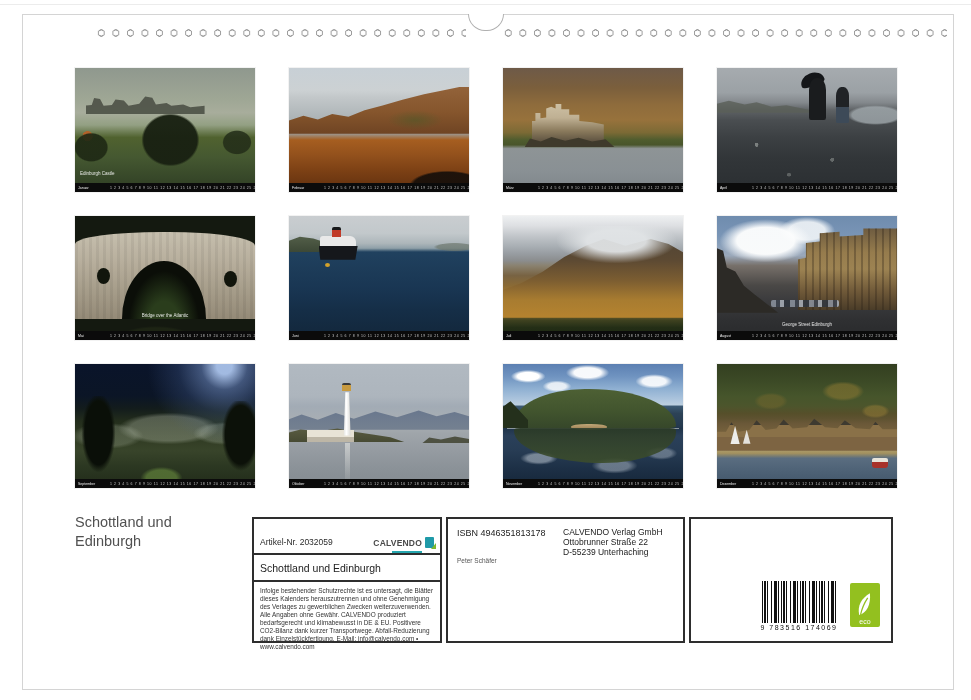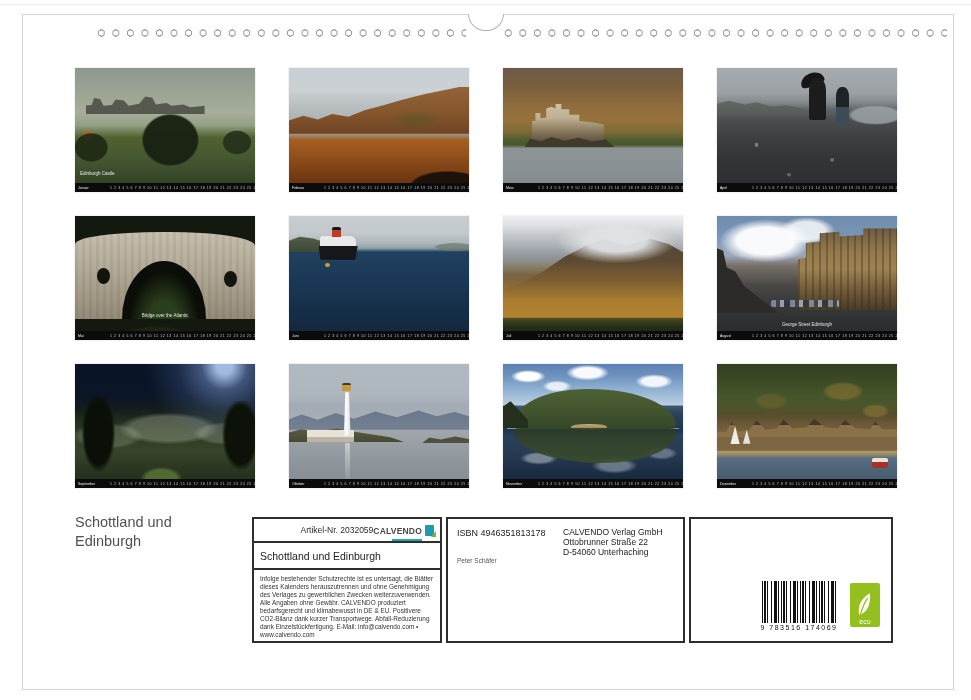--- a/index.html
+++ b/index.html
@@ -170,21 +170,21 @@
   .a-sail12a{left:7%;top:50%;width:11px;height:18px;background:#ededea;clip-path:polygon(8% 100%,50% 0,92% 100%);}
   .a-sail12b{left:14%;top:53%;width:9px;height:14px;background:#e4e2dc;clip-path:polygon(8% 100%,50% 0,92% 100%);}
   .a-boat12{right:5%;top:76%;width:16px;height:10px;background:linear-gradient(180deg,#e8e4da 0 40%,#a8322a 40% 100%);border-radius:2px 2px 3px 3px;}
 
   
   .title{position:absolute;left:75px;top:513px;width:150px;font-size:14.5px;line-height:1.3;color:#515151;}
   .ibox{position:absolute;top:517px;height:126px;border:2px solid #2e2e2e;background:#fff;box-sizing:border-box;}
   .box1{left:252px;width:190px;}
   .box2{left:446px;width:239px;}
   .box3{left:689px;width:204px;}
-  .box1-row1{height:22px;border-bottom:2px solid #2e2e2e;display:flex;align-items:center;justify-content:flex-end;padding:0 6px;}
+  .box1-row1{height:22px;border-bottom:2px solid #2e2e2e;display:flex;align-items:center;justify-content:space-between;padding:0 6px;margin-top:12px;}
   .artno{font-size:8.5px;color:#2b2b2b;}
   .callogo{display:flex;align-items:center;gap:3px;}
   .calword{font-size:8.5px;font-weight:bold;color:#4a4a4a;letter-spacing:.2px;line-height:1.1;text-align:right;}
   .caltag{height:2px;width:30px;background:#25a5ad;margin-left:auto;margin-top:1px;}
   .calicon{width:9px;height:11px;background:#1f9aa8;position:relative;border-radius:1px;}
   .calicon::after{content:"";position:absolute;right:-2px;bottom:-1px;width:0;height:0;border-left:5px solid transparent;border-bottom:6px solid #7cb82f;}
   .box1-row2{height:25px;border-bottom:2px solid #2e2e2e;display:flex;align-items:center;padding:0 6px;font-size:10.5px;color:#222;}
   .box1-row3{padding:5px 6px;font-size:6.4px;line-height:1.24;color:#333;}
   .isbn{position:absolute;left:9px;top:9px;font-size:9px;color:#222;}
   .pub{position:absolute;left:115px;top:8px;font-size:8.5px;line-height:1.18;color:#222;}
@@ -339,21 +339,21 @@
   </div>
   <div class="box1-row2">Schottland und Edinburgh</div>
   <div class="box1-row3">Infolge bestehender Schutzrechte ist es untersagt, die Blätter dieses Kalenders herauszutrennen und ohne Genehmigung des Verlages zu gewerblichen Zwecken weiterzuverwenden. Alle Angaben ohne Gewähr. CALVENDO produziert bedarfsgerecht und klimabewusst in DE &amp; EU. Positivere CO2-Bilanz dank kurzer Transportwege. Abfall-Reduzierung dank Einzelstückfertigung. E-Mail: info@calvendo.com • www.calvendo.com</div>
 </div>
 
 <div class="ibox box2">
   <span class="isbn">ISBN 4946351813178</span>
   <span class="pub">
     <span>CALVENDO Verlag GmbH</span>
     <span>Ottobrunner Straße 22</span>
-    <span>D-54060 Unterhaching</span>
+    <span>D-55239 Unterhaching</span>
   </span>
   <span class="author">Peter Schäfer</span>
 </div>
 
 <div class="ibox box3">
   <div class="barcode"></div>
   <div class="bdigits">9 783516 174069</div>
   <div class="eco">
     <svg width="18" height="26" viewBox="0 0 20 28">
       <path d="M15.5 1 C5.5 7 1.5 15 3.5 25 C12 23 16.5 14 15.5 1 Z" fill="#ffffff"></path>

